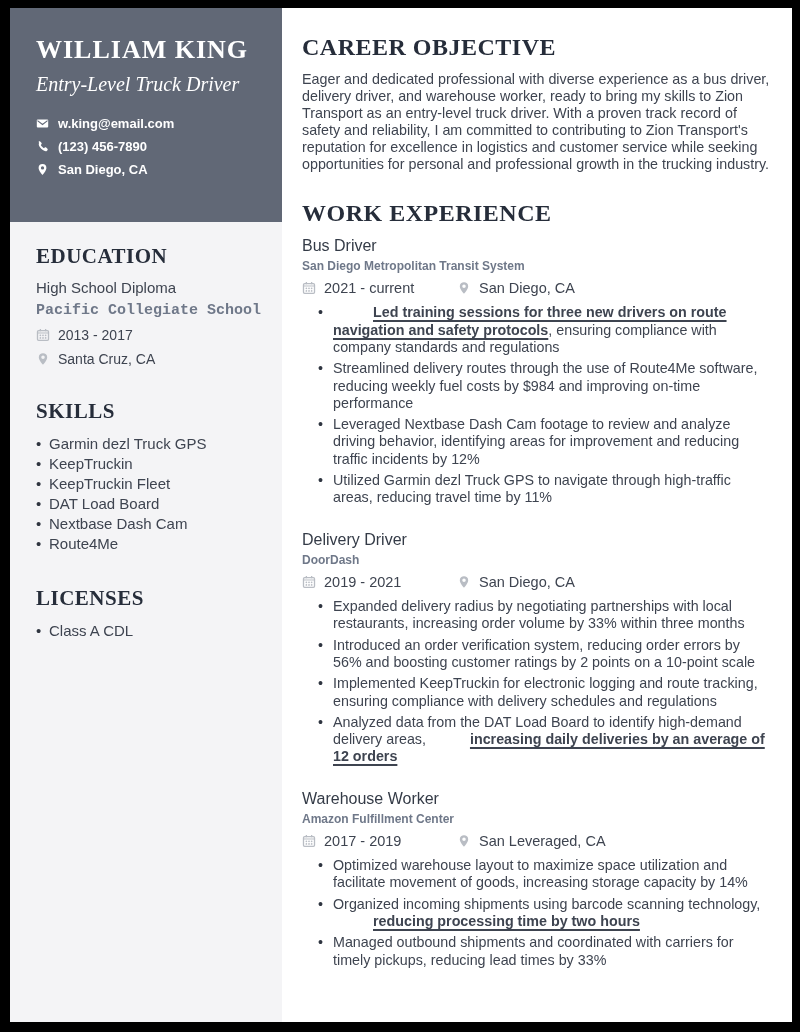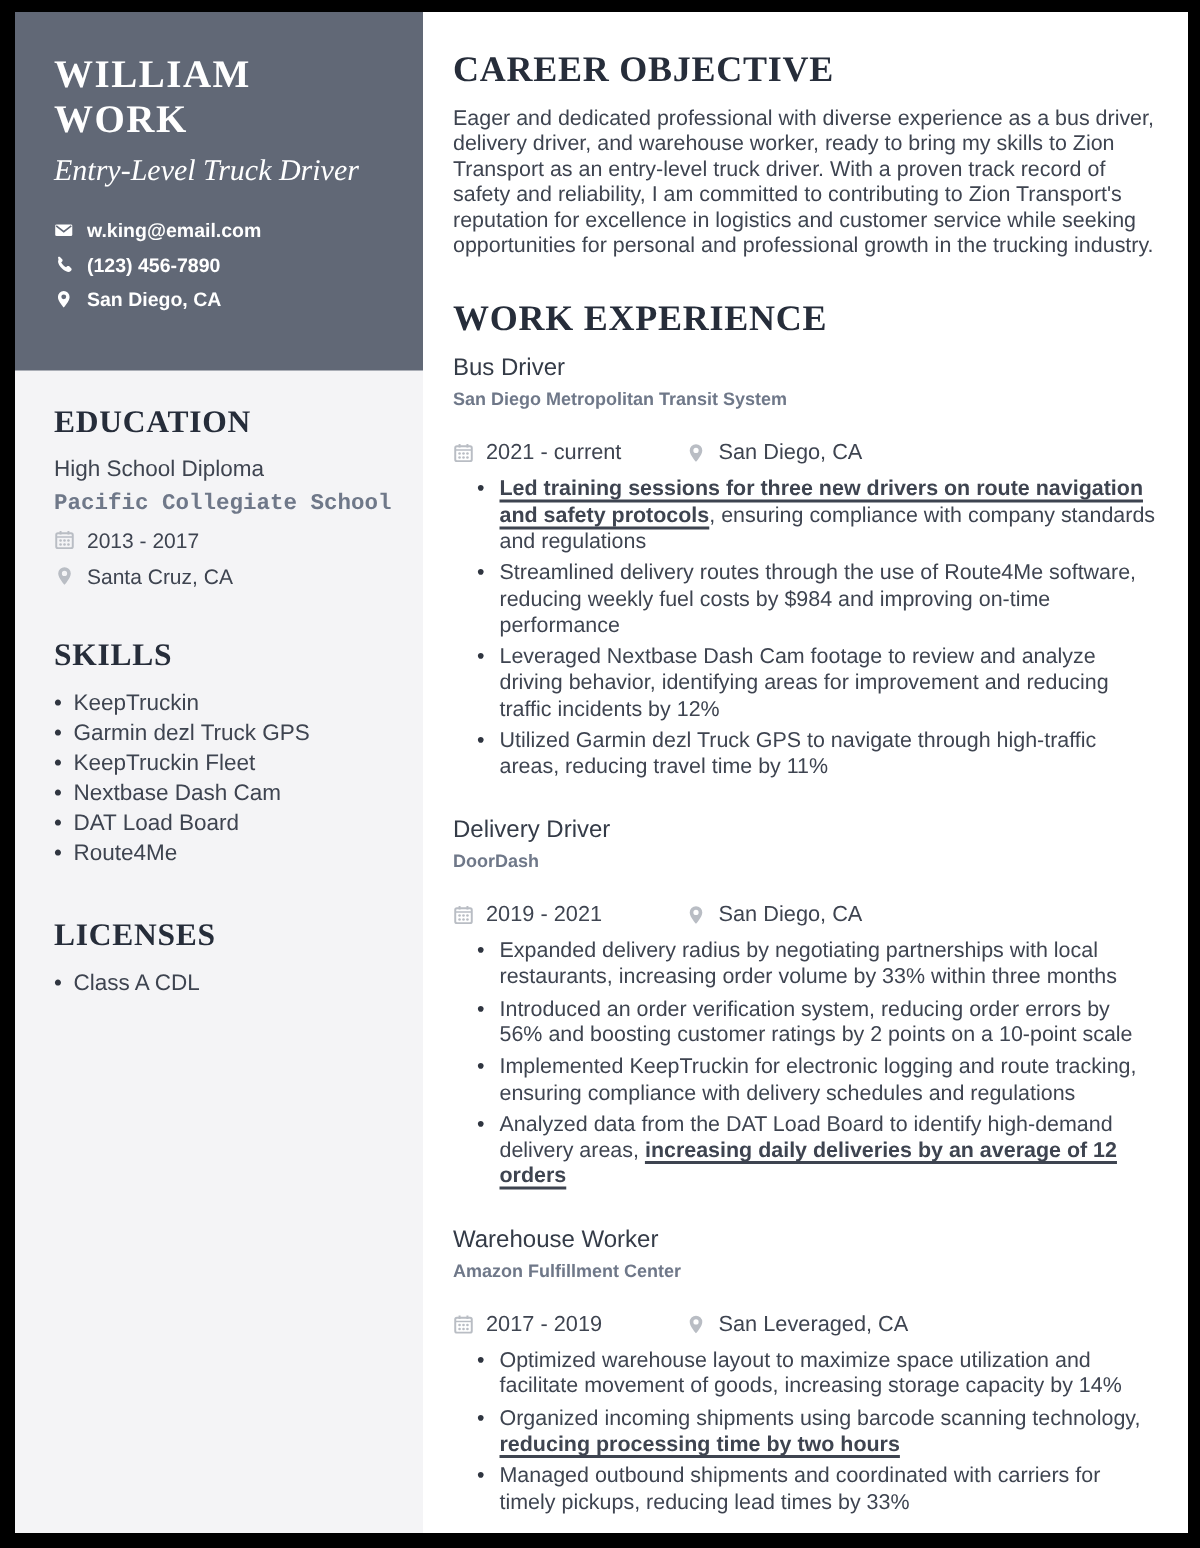--- a/index.html
+++ b/index.html
@@ -63,43 +63,43 @@
   .main-h2{
     margin:0;font-family:"Liberation Serif",serif;
     font-size:24px;font-weight:700;letter-spacing:.5px;color:var(--heading);
   }
   .objective p{margin:10px 0 0;font-size:14.3px;line-height:17px;color:var(--body);}
   .experience{margin-top:27px;}
   .job{margin-top:24px;}
   .job:first-of-type{margin-top:10px;}
   .job-title{margin:0;font-size:16px;font-weight:400;line-height:1.15;color:var(--title);}
   .job-company{font-size:12px;font-weight:700;color:var(--company);margin-top:4px;}
-  .job-meta{display:flex;align-items:center;margin-top:21px;font-size:14.5px;color:var(--body);}
+  .job-meta{display:flex;align-items:center;margin-top:7px;font-size:14.5px;color:var(--body);}
   .job-meta .mi{display:flex;align-items:center;}
   .job-meta .mi .ic{width:14px;height:14px;margin-right:8px;color:var(--icon);}
   .job-meta .mi.date{width:155px;flex:none;}
   .job-bullets{list-style:none;margin:8px 0 0;padding:0 0 0 16px;}
   .job-bullets li{
     position:relative;padding-left:15px;margin-bottom:4px;
     font-size:14.3px;line-height:17.3px;color:var(--body);
   }
   .job-bullets li::before{content:"\2022";position:absolute;left:0;color:#2f3540;}
   .em{
     font-weight:700;text-decoration:underline;
-    text-decoration-thickness:1.5px;text-underline-offset:2.5px;
+    text-decoration-thickness:1.5px;text-underline-offset:2.5px;margin-left:40px;
   }
 </style>
 </head>
 <body>
 
 <div class="page">
 
   <aside class="sidebar">
     <header class="side-head">
-      <h1 class="name">WILLIAM WORK</h1>
+      <h1 class="name">WILLIAM KING</h1>
       <div class="side-title">Entry-Level Truck Driver</div>
       <ul class="contact" id="contact-list">
           <li>
             <span class="ic">
               <svg viewBox="0 0 16 16">
                 <rect x="1" y="3.2" width="14" height="9.6" rx="1.2" fill="currentColor"></rect>
                 <path d="M1.8 4.4 8 9.2l6.2-4.8" fill="none" stroke="var(--slate)" stroke-width="1.3"></path>
               </svg>
             </span>
             <span>w.king@email.com</span>
@@ -152,25 +152,25 @@
                 <path fill="currentColor" fill-rule="evenodd" d="M8 1.3A4.8 4.8 0 0 0 3.2 6.1C3.2 9.5 8 14.7 8 14.7s4.8-5.2 4.8-8.6A4.8 4.8 0 0 0 8 1.3zm0 6.7a2 2 0 1 1 0-4 2 2 0 0 1 0 4z"></path>
               </svg>
             </span>
           <span>Santa Cruz, CA</span>
         </div>
       </section>
 
       <section class="side-section">
         <h2 class="side-h2">SKILLS</h2>
         <ul class="side-list" id="skills-list">
+            <li>Garmin dezl Truck GPS</li>
             <li>KeepTruckin</li>
-            <li>Garmin dezl Truck GPS</li>
             <li>KeepTruckin Fleet</li>
+            <li>DAT Load Board</li>
             <li>Nextbase Dash Cam</li>
-            <li>DAT Load Board</li>
             <li>Route4Me</li>
           </ul>
       </section>
 
       <section class="side-section">
         <h2 class="side-h2">LICENSES</h2>
         <ul class="side-list" id="licenses-list">
             <li>Class A CDL</li>
           </ul>
       </section>

